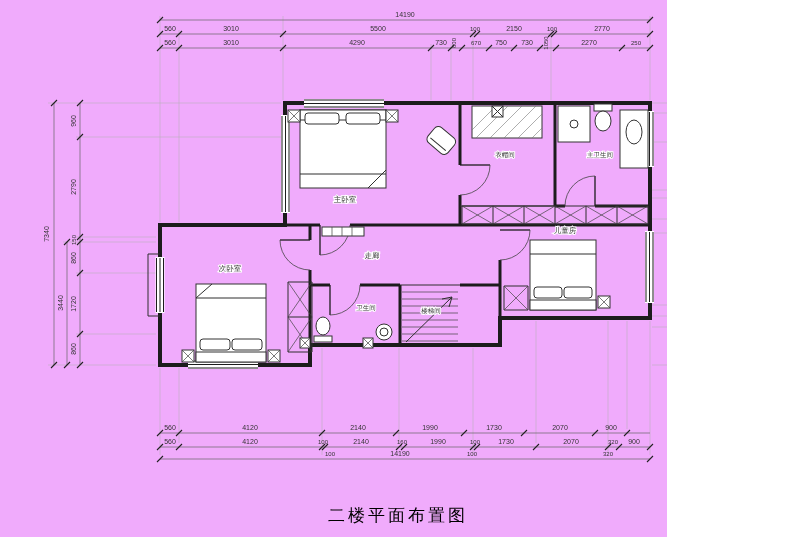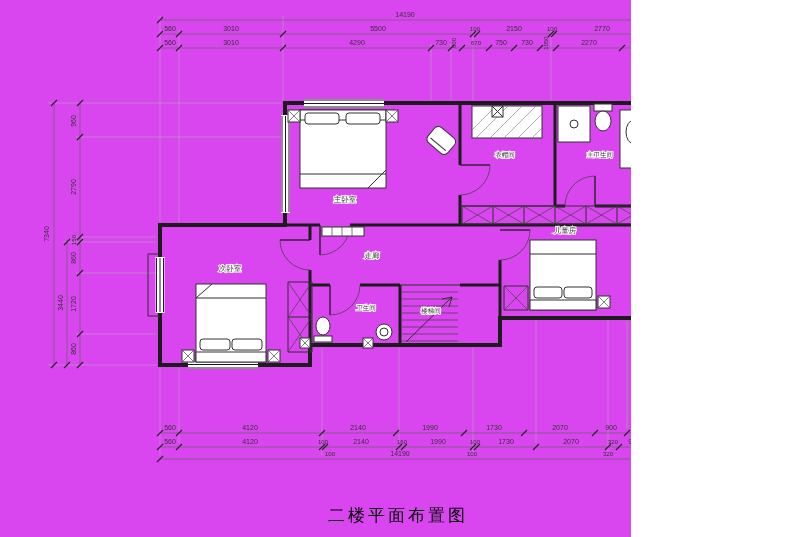--- a/index.html
+++ b/index.html
@@ -1,17 +1,17 @@
 <!DOCTYPE html>
 <html><head>
 <meta charset="utf-8">
 <style>
   html,body{margin:0;padding:0;background:#fff;}
-  #stage{position:relative;width:631px;height:537px;background:#d946ef;overflow:hidden;
-         font-family:"Liberation Sans","DejaVu Sans",sans-serif;}
+  #stage{position:relative;width:631px;height:537px;background:#f0abfc;overflow:hidden;
+         font-family:"Liberation Sans","DejaVu Sans",sans-serif;padding-left:36px;}
   svg{position:absolute;left:0;top:0;}
   .wall{stroke:#1c1c1c;stroke-width:4;fill:none;}
   .iwall{stroke:#1c1c1c;stroke-width:3;fill:none;}
   .thin{stroke:#2f2f2f;stroke-width:1;fill:none;}
   .vthin{stroke:#444;stroke-width:.7;fill:none;}
   .furn{stroke:#333;stroke-width:1;fill:#fff;}
   .dimline{stroke:#666;stroke-width:.7;fill:none;}
   .tick{stroke:#222;stroke-width:1.1;fill:none;}
   .ext{stroke:#b0b0b0;stroke-width:.5;fill:none;}
   .win{stroke:#1c1c1c;stroke-width:1;fill:none;}

